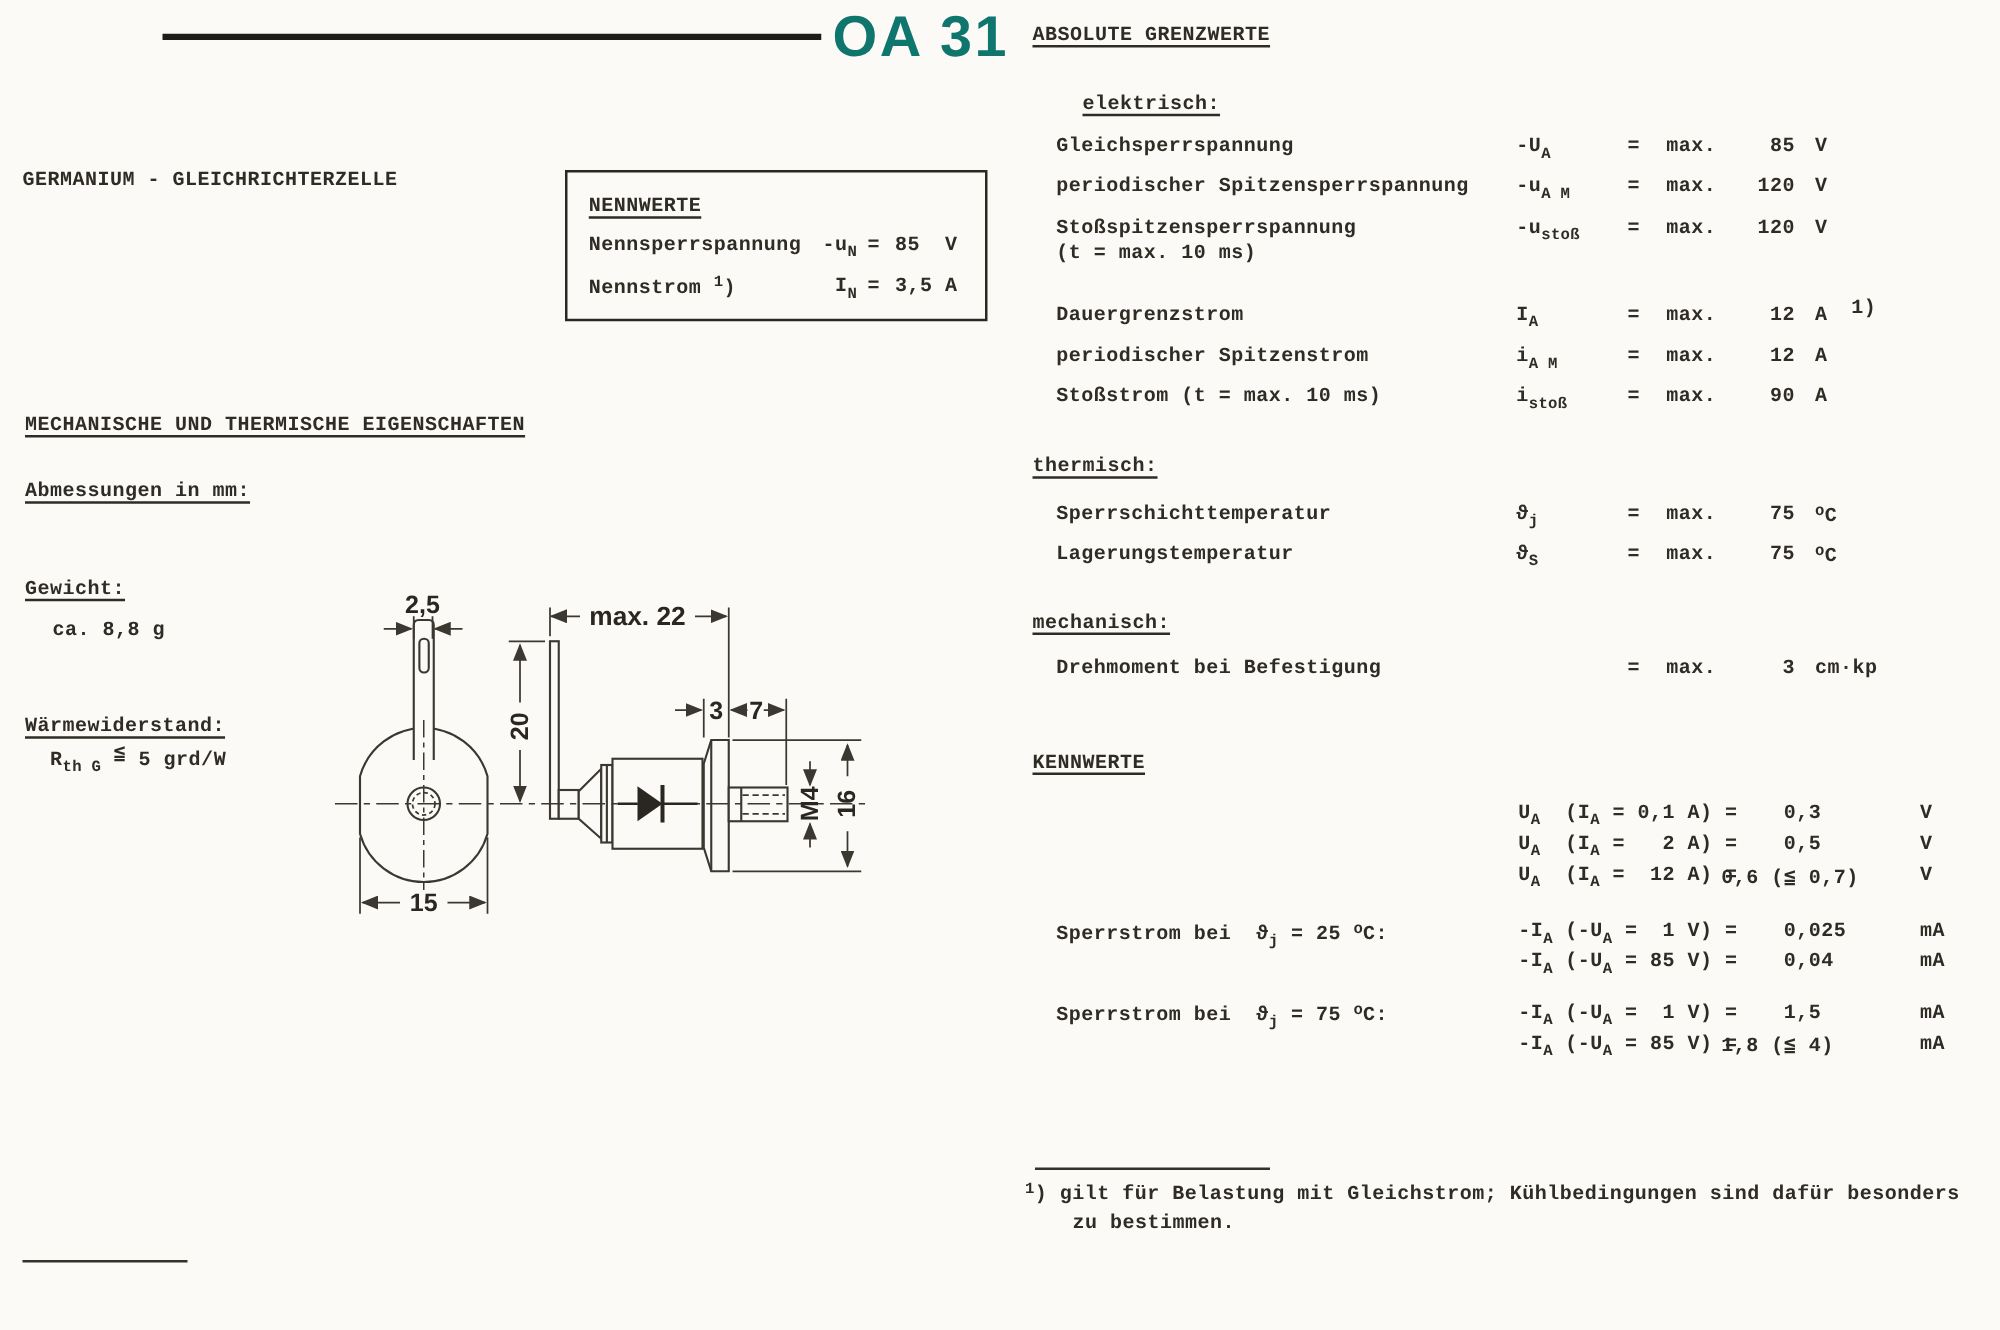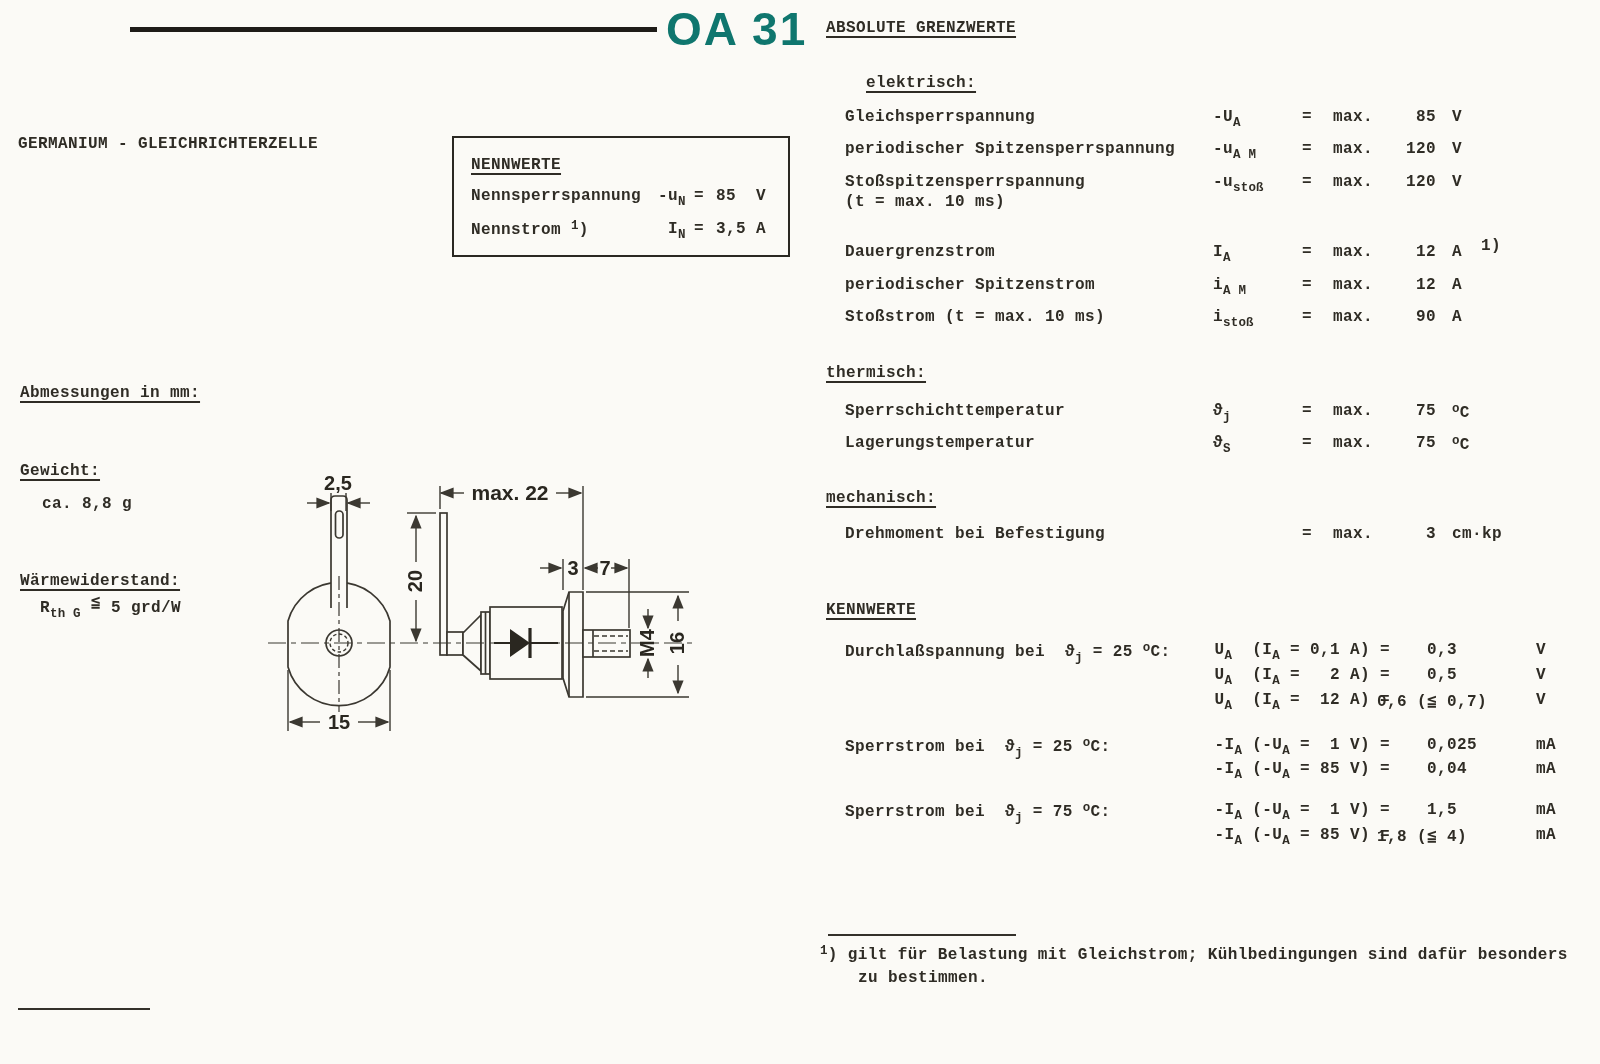--- a/index.html
+++ b/index.html
@@ -56,20 +56,21 @@
     <span class="t" style="left:17px;top:48px;"><span>Nennsperrspannung</span></span>
     <span class="t" style="left:204px;top:48px;"><span>-u</span><sub>N</sub></span>
     <span class="t" style="left:240px;top:48px;">=</span>
     <span class="t" style="left:262px;top:48px;">85  V</span>
     <span class="t" style="left:17px;top:81px;"><span>Nennstrom </span><sup>1</sup><span>)</span></span>
     <span class="t" style="left:204px;top:81px;"><span> I</span><sub>N</sub></span>
     <span class="t" style="left:240px;top:81px;">=</span>
     <span class="t" style="left:262px;top:81px;">3,5 A</span>
   </div>
 
+  <div class="t und" style="left:20px;top:330px;">MECHANISCHE UND THERMISCHE EIGENSCHAFTEN</div>
   <div class="t und" style="left:20px;top:383px;">Abmessungen in mm:</div>
   <div class="t und" style="left:20px;top:461px;">Gewicht:</div>
   <div class="t" style="left:42px;top:494px;">ca. 8,8 g</div>
   <div class="t und" style="left:20px;top:571px;">Wärmewiderstand:</div>
   <div class="t" style="left:40px;top:598px;"><span>R</span><sub>th G</sub><span> </span><span class="lsup">≦</span><span> 5 grd/W</span></div>
 
   <div class="rule" style="left:18px;top:1008px;width:132px;"></div>
 
   <svg style="position:absolute;left:265px;top:462px;" width="435" height="283" viewBox="265 462 435 283">
     <defs>
@@ -221,21 +222,20 @@
   <div class="lrow" style="top:525px;">
     <span class="c c-lab">Drehmoment bei Befestigung</span>
     <span class="c c-eq">=</span>
     <span class="c c-max">max.</span>
     <span class="c c-val">3</span>
     <span class="c c-unit"><span>cm·kp</span></span>
   </div>
 
   <div class="t und" style="left:826px;top:600px;">KENNWERTE</div>
 
-  <div class="t" style="left:845px;top:641px;"><span>Durchlaßspannung bei  ϑ</span><sub>j</sub><span> = 25 </span><sup>o</sup><span>C:</span></div>
   <div class="krow" style="top:641px;">
     <span class="c k-for"><span>U</span><sub>A</sub><span>  (I</span><sub>A</sub><span> = 0,1 A) =</span></span>
     <span class="c k-val">     0,3</span>
     <span class="c k-unit">V</span>
   </div>
   <div class="krow" style="top:666px;">
     <span class="c k-for"><span>U</span><sub>A</sub><span>  (I</span><sub>A</sub><span> =   2 A) =</span></span>
     <span class="c k-val">     0,5</span>
     <span class="c k-unit">V</span>
   </div>

